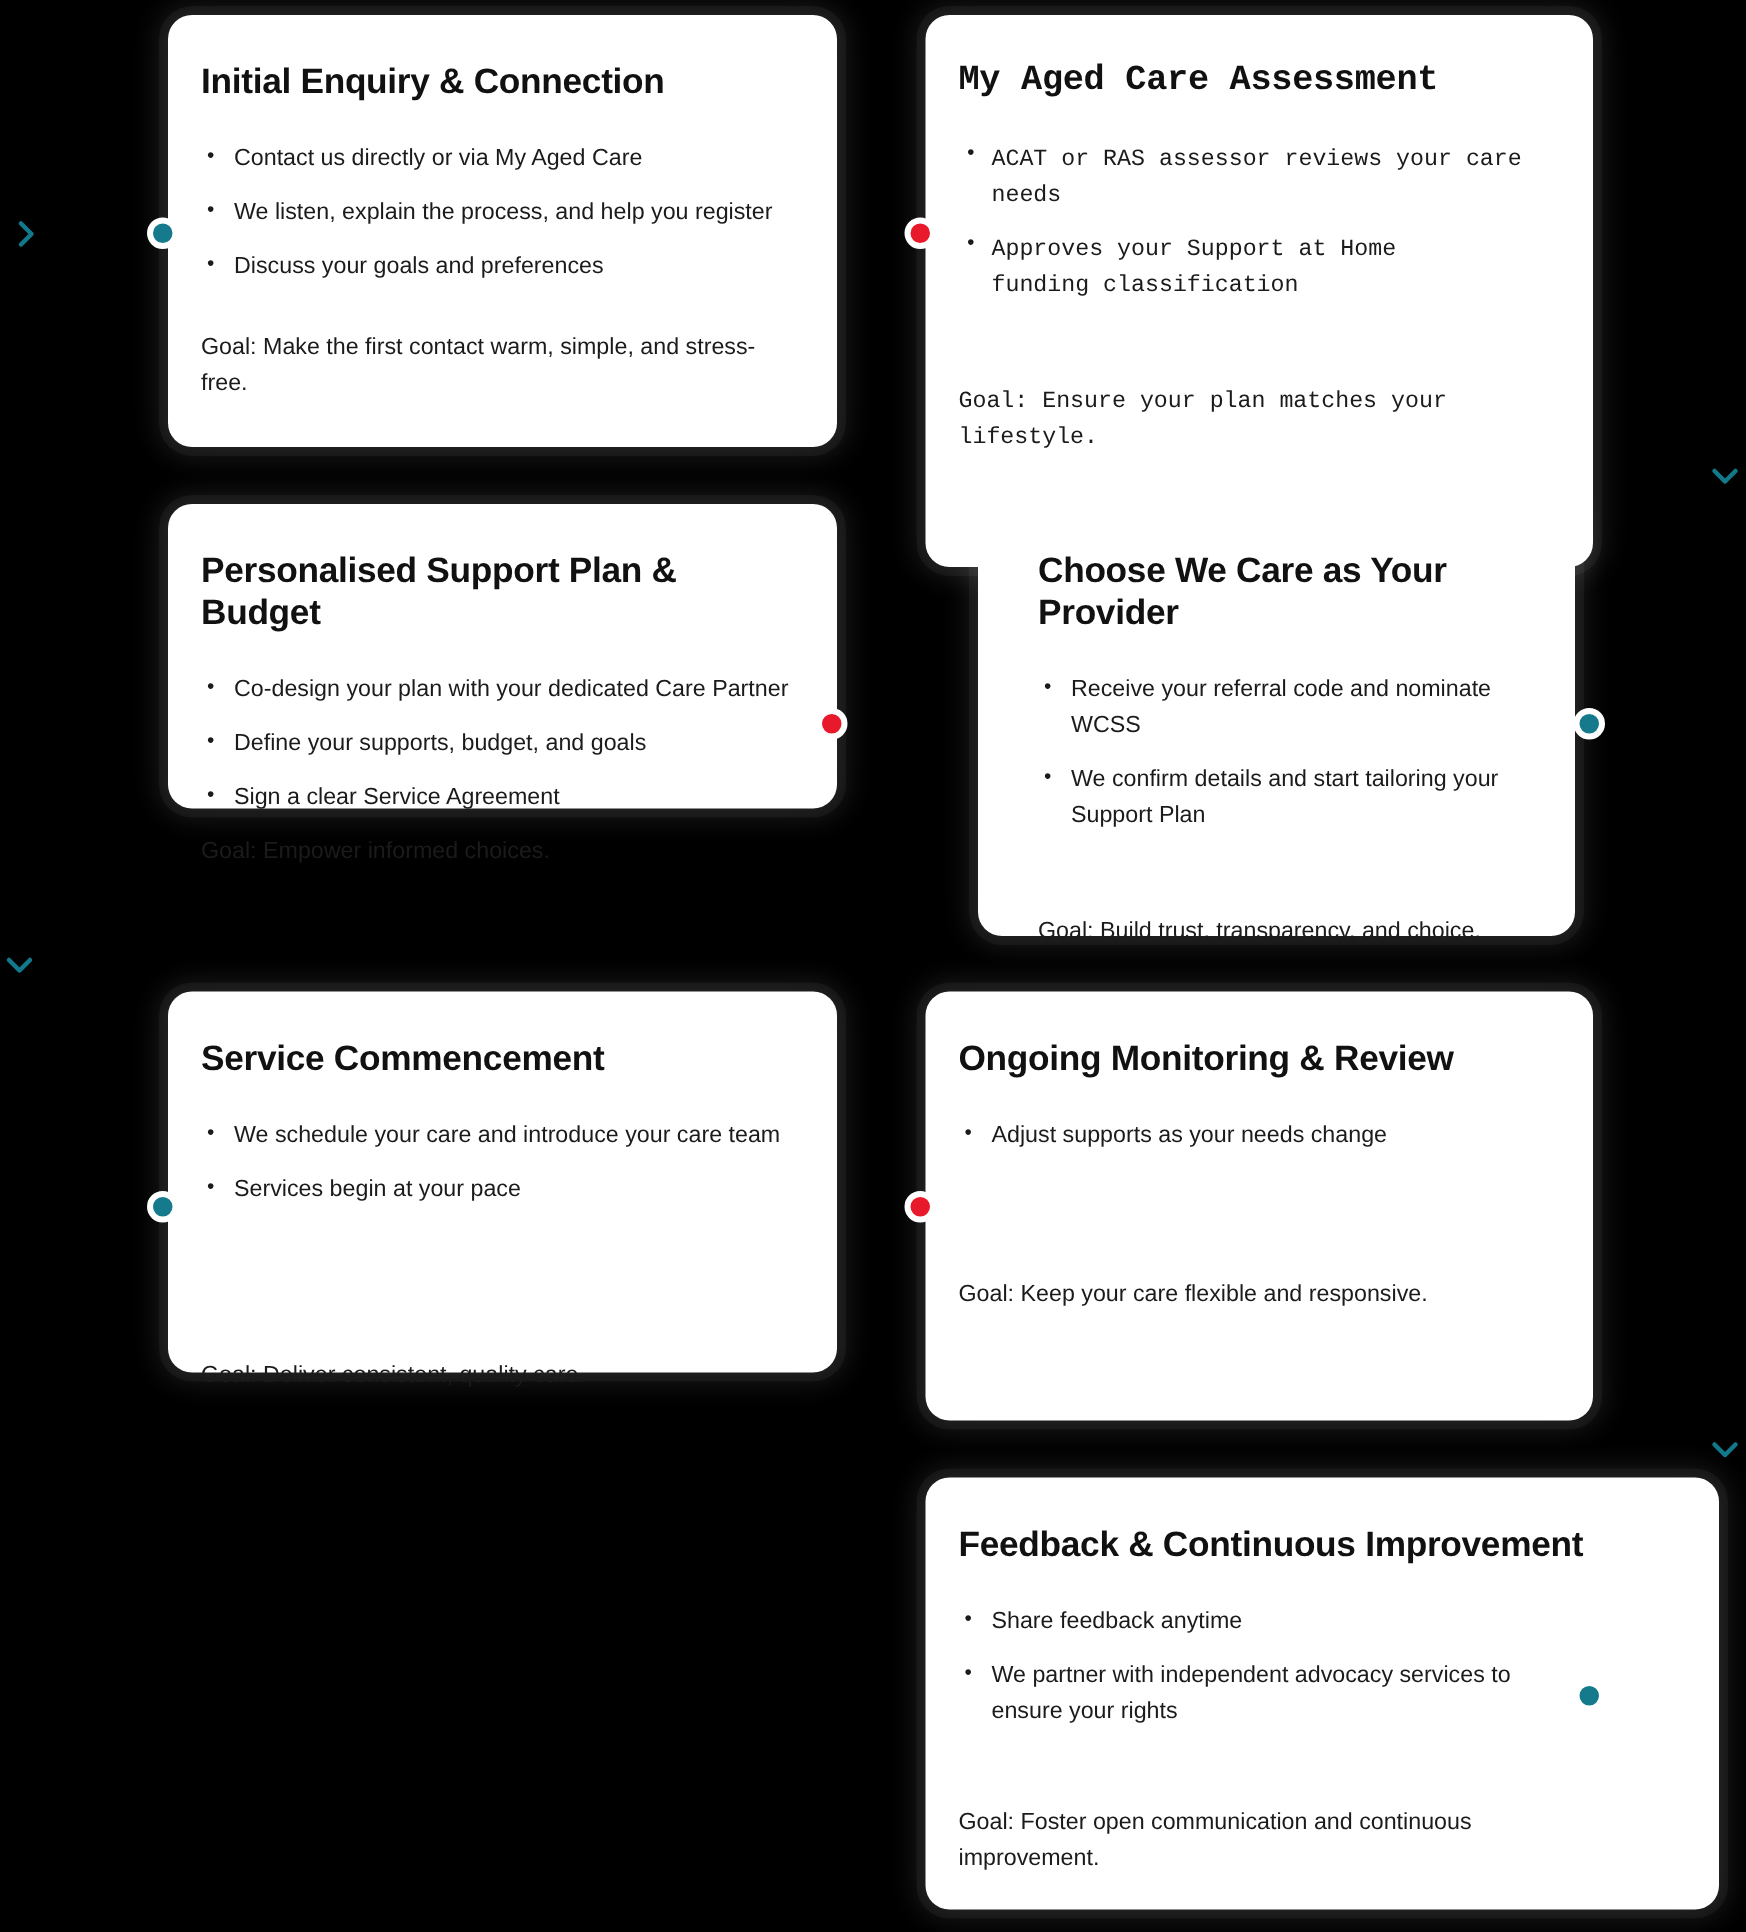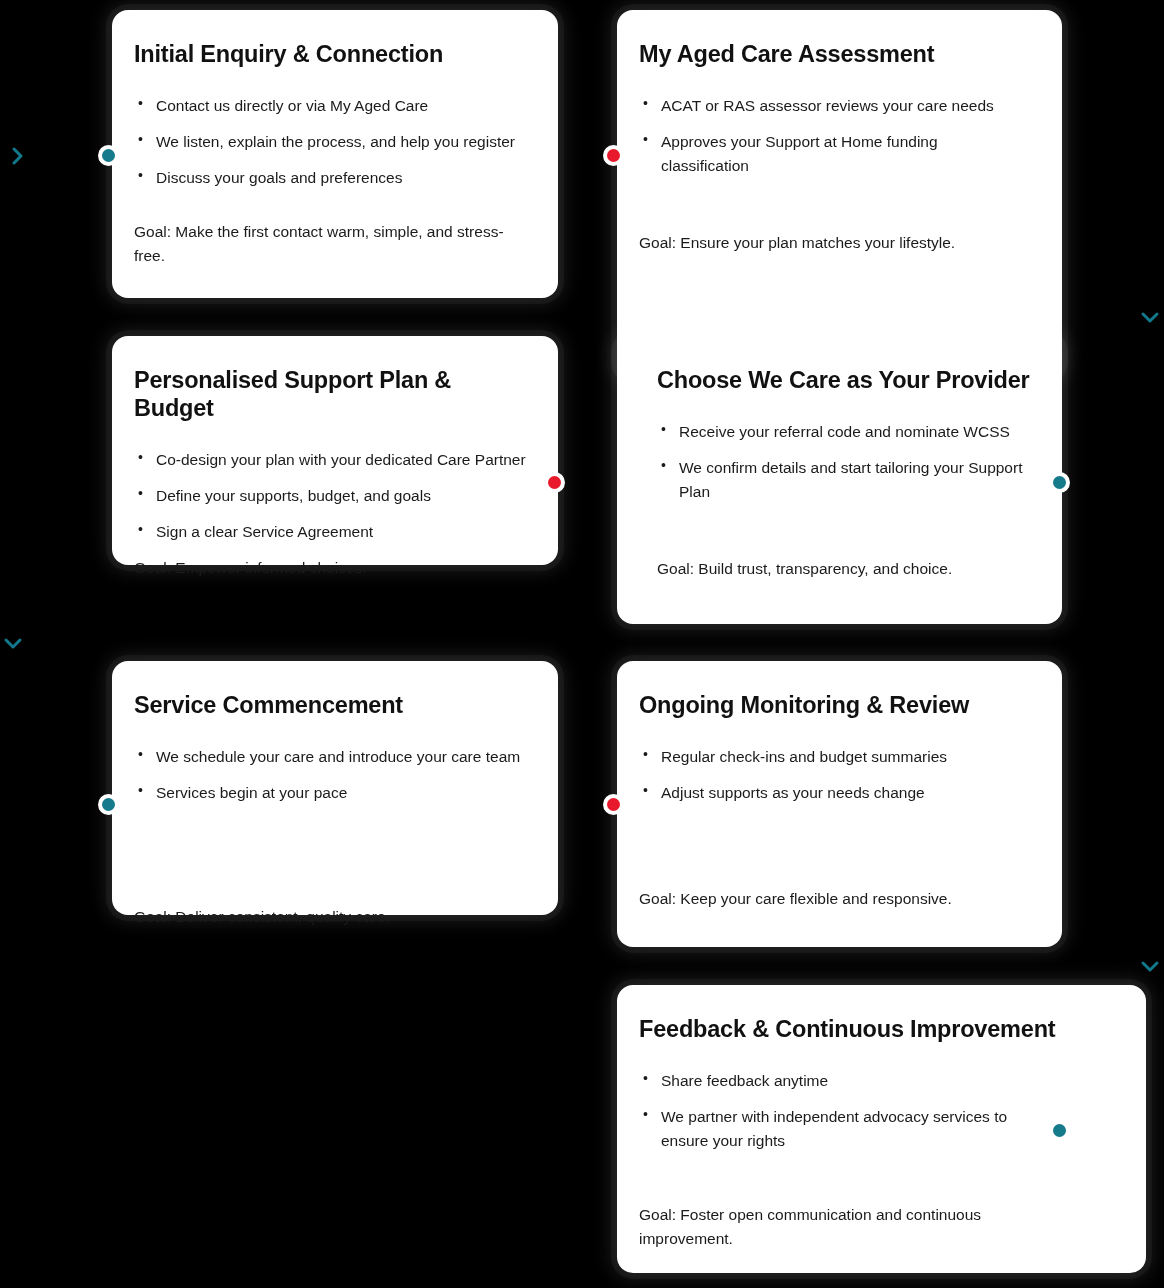--- a/index.html
+++ b/index.html
@@ -87,42 +87,42 @@
     <div class="card-title">Initial Enquiry &amp; Connection</div>
     <ul class="bullets">
       <li>Contact us directly or via My Aged Care</li>
       <li>We listen, explain the process, and help you register</li>
       <li>Discuss your goals and preferences</li>
     </ul>
     <div class="goal" style="margin-top:30px;"> Goal: Make the first contact warm, simple, and stress-free.</div>
   </div>
   <div class="dot teal" style="left:98px; top:145px;"></div>
 
-  <div class="card" style="left:617px; top:10px; width:445px; height:368px;">
+  <div class="card" style="left:617px; top:10px; width:445px; height:368px;font-family:Liberation Mono, monospace;">
     <div class="card-title">My Aged Care Assessment</div>
     <ul class="bullets">
       <li>ACAT or RAS assessor reviews your care needs</li>
       <li style="max-width:330px;">Approves your Support at Home funding classification</li>
     </ul>
     <div class="goal" style="margin-top:53px;">Goal: Ensure your plan matches your lifestyle.</div>
   </div>
   <div class="dot red" style="left:603px; top:145px;"></div>
 
-  <div class="card" style="left:112px; top:336px; width:446px; height:229px;">
+  <div class="card" style="left:112px; top:336px; width:446px; height:203px;">
     <div class="card-title">Personalised Support Plan &amp; Budget</div>
     <ul class="bullets">
       <li>Co-design your plan with your dedicated Care Partner</li>
       <li>Define your supports, budget, and goals</li>
       <li>Sign a clear Service Agreement</li>
     </ul>
     <div class="goal" style="">Goal: Empower informed choices.</div>
   </div>
   <div class="dot red" style="left:544px; top:472px;"></div>
 
-  <div class="card" style="left:617px; top:336px; width:445px; height:288px;padding-left:40px;">
+  <div class="card" style="left:652px; top:336px; width:398px; height:288px;padding-left:40px;">
     <div class="card-title">Choose We Care as Your Provider</div>
     <ul class="bullets">
       <li>Receive your referral code and nominate WCSS</li>
       <li style="max-width:380px;">We confirm details and start tailoring your Support Plan</li>
     </ul>
     <div class="goal" style="margin-top:53px;">Goal: Build trust, transparency, and choice.</div>
   </div>
   <div class="dot teal" style="left:1049px; top:472px;"></div>
 
   <div class="card" style="left:112px; top:661px; width:446px; height:254px;">
@@ -131,21 +131,20 @@
       <li>We schedule your care and introduce your care team</li>
       <li>Services begin at your pace</li>
     </ul>
     <div class="goal" style="margin-top:100px;">Goal: Deliver consistent, quality care.</div>
   </div>
   <div class="dot teal" style="left:98px; top:794px;"></div>
 
   <div class="card" style="left:617px; top:661px; width:445px; height:286px;">
     <div class="card-title">Ongoing Monitoring &amp; Review</div>
     <ul class="bullets">
-      <li>Regular check-ins and budget summaries</li>
       <li>Adjust supports as your needs change</li>
     </ul>
     <div class="goal" style="margin-top:82px;">Goal: Keep your care flexible and responsive.</div>
   </div>
   <div class="dot red" style="left:603px; top:794px;"></div>
 
   <div class="card" style="left:617px; top:985px; width:529px; height:288px;">
     <div class="card-title">Feedback &amp; Continuous Improvement</div>
     <ul class="bullets">
       <li>Share feedback anytime</li>

